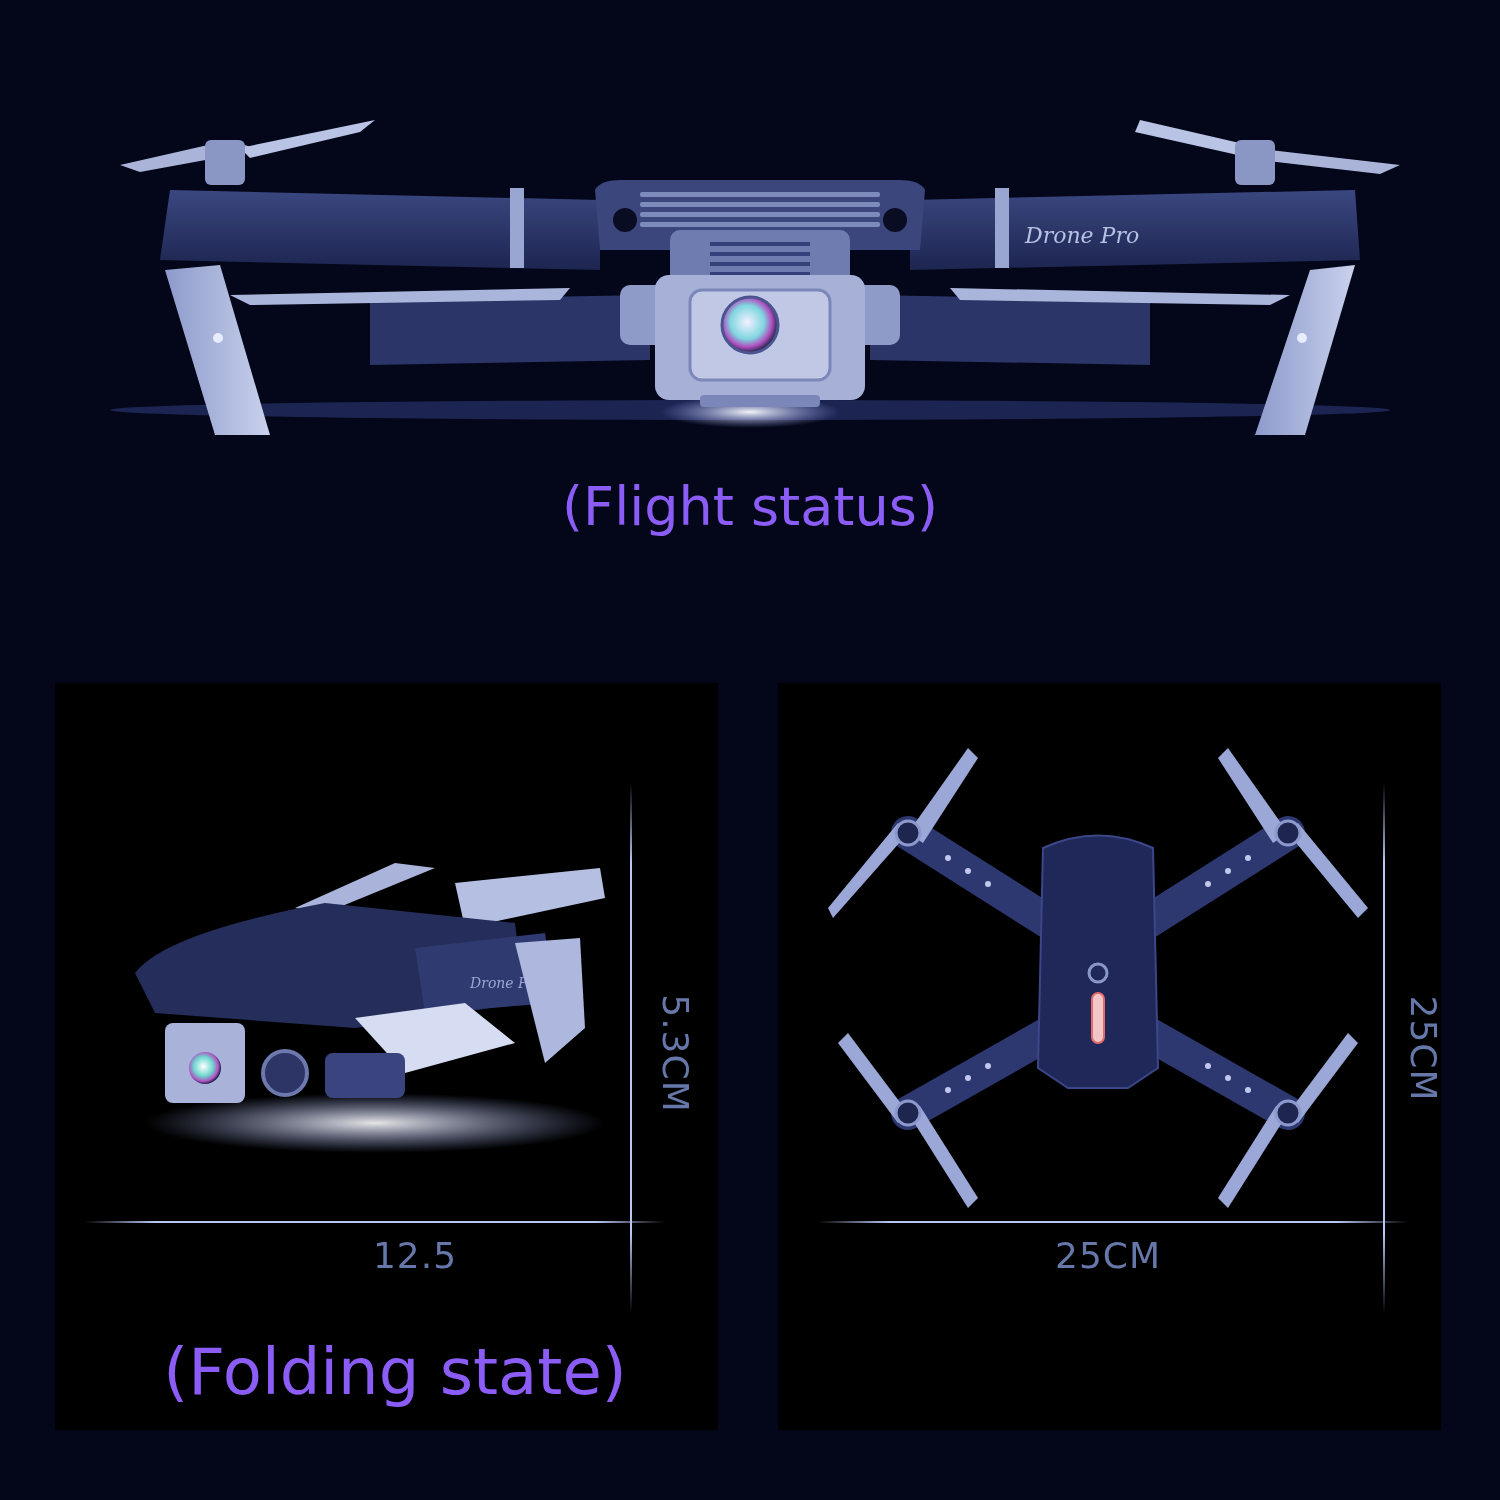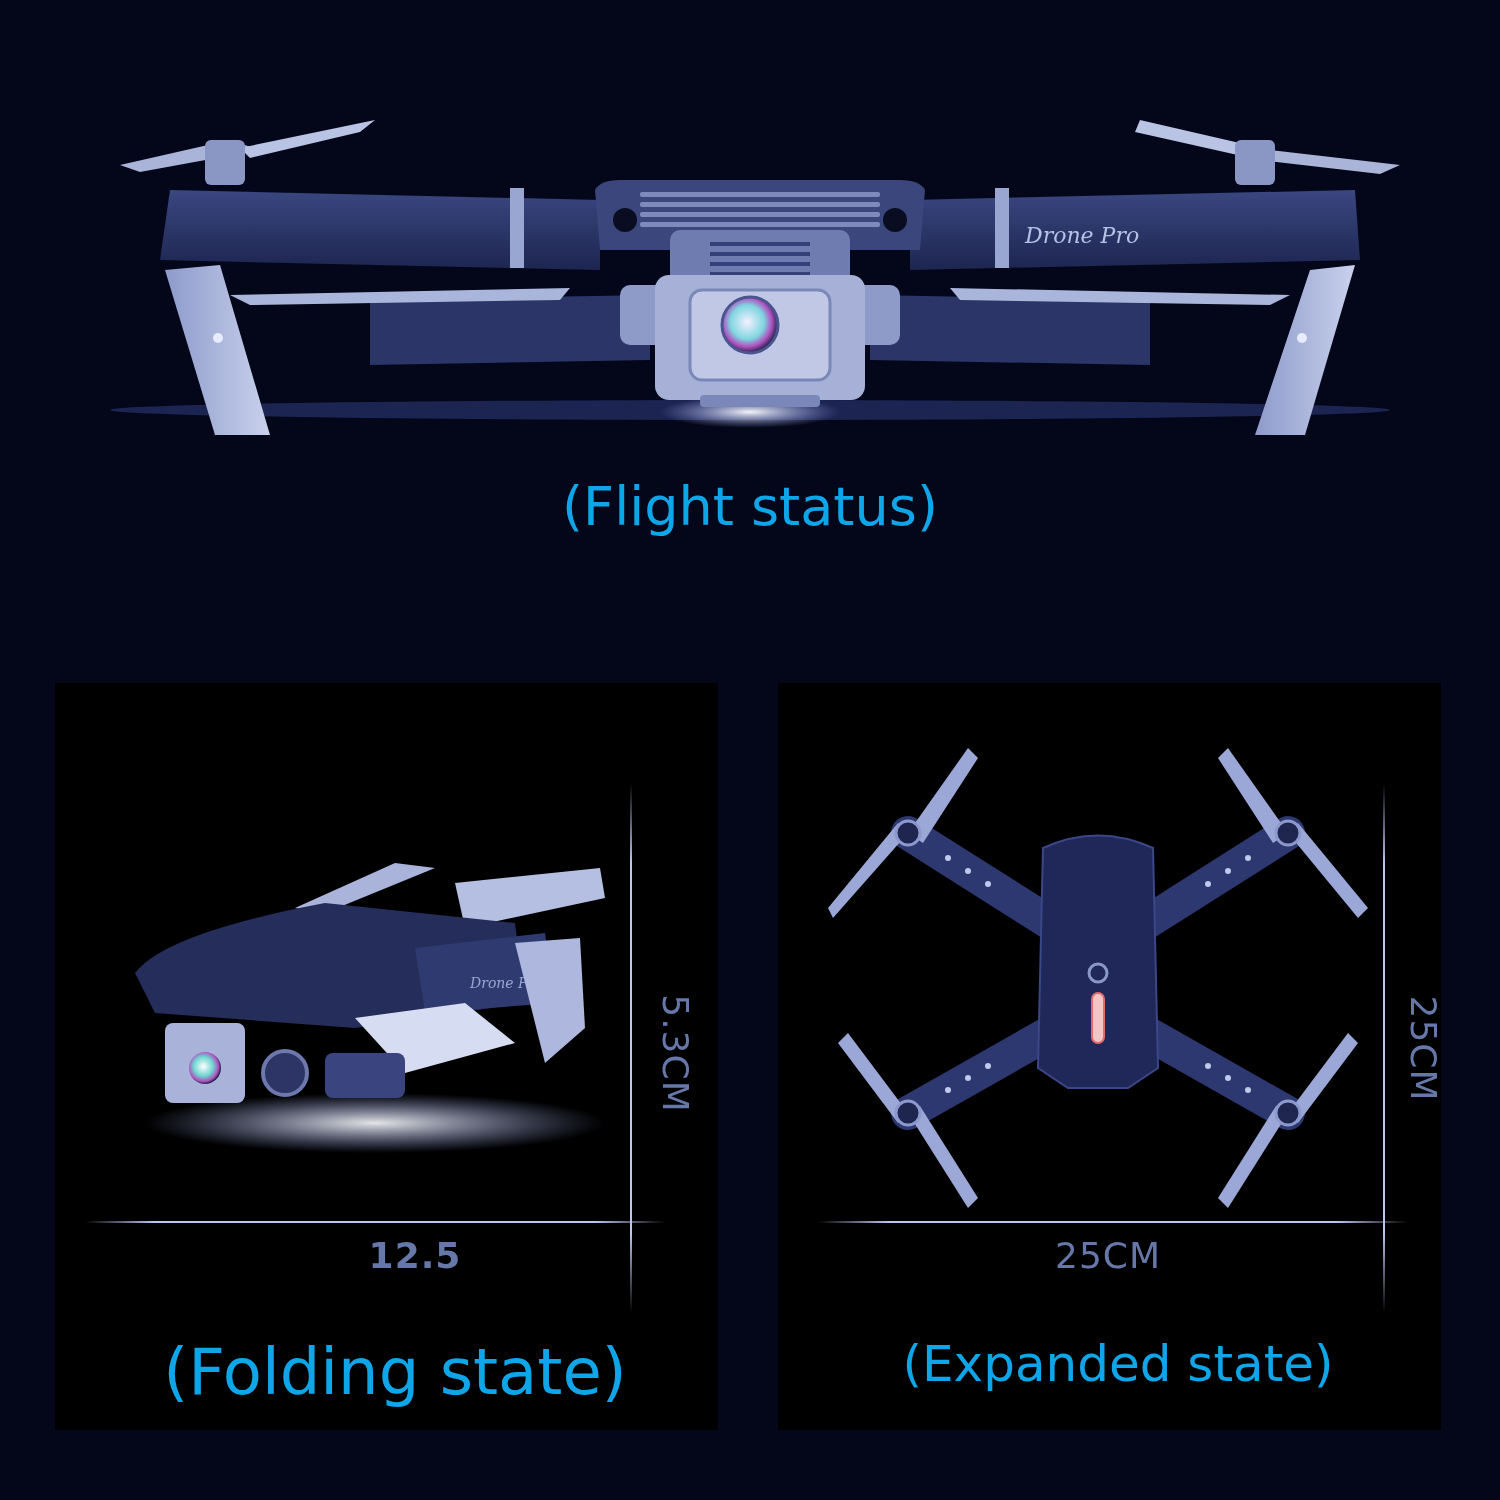--- a/index.html
+++ b/index.html
@@ -1,18 +1,18 @@
 <!DOCTYPE html>
 <html><head>
 <meta charset="utf-8">
 <style>
   html,body{margin:0;padding:0;}
   body{width:1500px;height:1500px;background:#04071a;position:relative;overflow:hidden;font-family:"DejaVu Sans","Liberation Sans",sans-serif;color:#6a7bb0;}
   .abs{position:absolute;}
-  .caption{position:absolute;text-align:center;color:#0ea5e9;font-size:54px;letter-spacing:0px;}
+  .caption{position:absolute;text-align:center;color:#8b5cf6;font-size:54px;letter-spacing:0px;}
   .panel{position:absolute;background:#000;}
   .dim{position:absolute;color:#6677aa;font-size:36px;letter-spacing:1px;}
   .vline{position:absolute;width:2px;background:linear-gradient(to bottom,rgba(150,170,230,0),#b8c6f0 15%,#b8c6f0 85%,rgba(150,170,230,0));}
   .hline{position:absolute;height:2px;background:linear-gradient(to right,rgba(150,170,230,0),#b8c6f0 12%,#b8c6f0 88%,rgba(150,170,230,0));}
 </style>
 </head>
 <body>
 
 <div class="abs" style="left:110px;top:110px;width:1300px;height:340px;">
   <svg width="1300" height="340" viewBox="0 0 1300 340">
@@ -115,21 +115,21 @@
       <path d="M390 90 L455 85 L460 175 L420 210 Z" fill="#aeb8de"></path>
       <rect x="40" y="170" width="80" height="80" rx="8" fill="#a9b3d9"></rect>
       <circle cx="80" cy="215" r="16" fill="url(#flens)"></circle>
       <circle cx="160" cy="220" r="22" fill="#2c3566" stroke="#6d79ad" stroke-width="4"></circle>
       <rect x="200" y="200" width="80" height="45" rx="8" fill="#3a4580"></rect>
     </svg>
   </div>
   <div class="vline" style="left:575px;top:100px;height:530px;"></div>
   <div class="hline" style="left:30px;top:538px;width:580px;"></div>
   <div class="dim" style="left:540px;top:350px;transform:rotate(90deg);transform-origin:center;width:160px;text-align:center;">5.3CM</div>
-  <div class="dim" style="left:290px;top:552px;width:140px;text-align:center;font-weight:bold;">12.5</div>
+  <div class="dim" style="left:290px;top:552px;width:140px;text-align:center;">12.5</div>
   <div class="caption" style="left:40px;top:652px;width:600px;font-size:64px;">(Folding state)</div>
 </div>
 
 <div class="panel" style="left:778px;top:683px;width:663px;height:747px;">
   <div class="abs" style="left:50px;top:55px;width:540px;height:480px;">
     <svg width="540" height="480" viewBox="0 0 540 480">
       <g stroke="#2e3870" stroke-width="34" stroke-linecap="round">
         <line x1="80" y1="95" x2="230" y2="190"></line>
         <line x1="460" y1="95" x2="310" y2="190"></line>
         <line x1="80" y1="375" x2="230" y2="290"></line>
@@ -169,14 +169,13 @@
 
       <path d="M215 110 Q270 85 325 110 L330 330 L300 350 L240 350 L210 330 Z" fill="#1f2858" stroke="#3b4788" stroke-width="2"></path>
       <circle cx="270" cy="235" r="9" fill="none" stroke="#8b97c8" stroke-width="3"></circle>
       <rect x="264" y="255" width="12" height="50" rx="6" fill="#f2c6c6" stroke="#e56a6a" stroke-width="2"></rect>
     </svg>
   </div>
   <div class="vline" style="left:605px;top:100px;height:530px;"></div>
   <div class="hline" style="left:40px;top:538px;width:590px;"></div>
   <div class="dim" style="left:565px;top:345px;transform:rotate(90deg);transform-origin:center;width:160px;text-align:center;">25CM</div>
   <div class="dim" style="left:250px;top:552px;width:160px;text-align:center;">25CM</div>
-  <div class="caption" style="left:30px;top:652px;width:620px;font-size:50px;">(Expanded state)</div>
 </div>
 
 </body></html>

